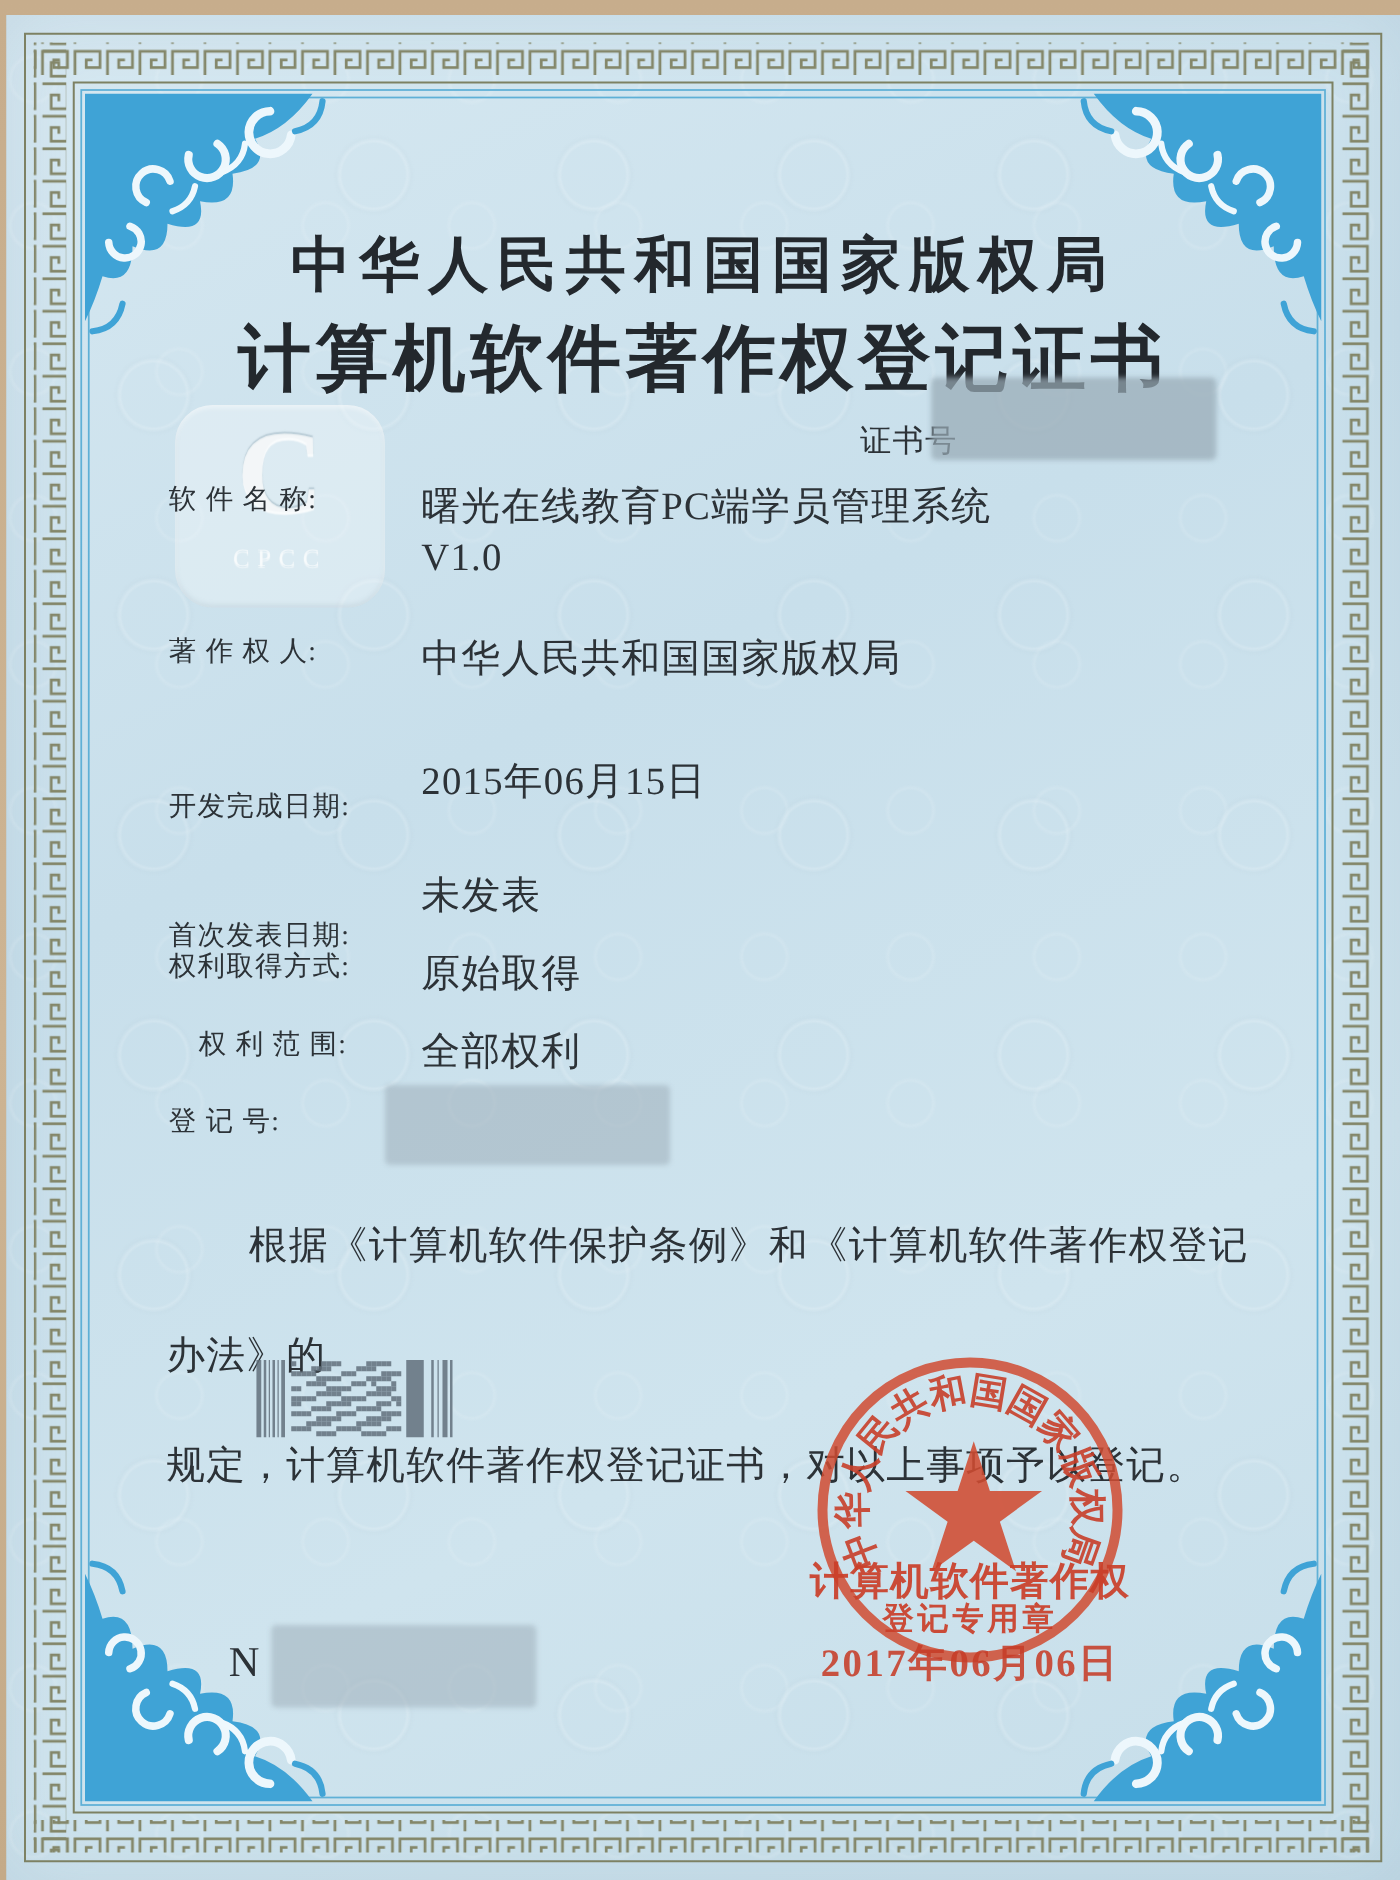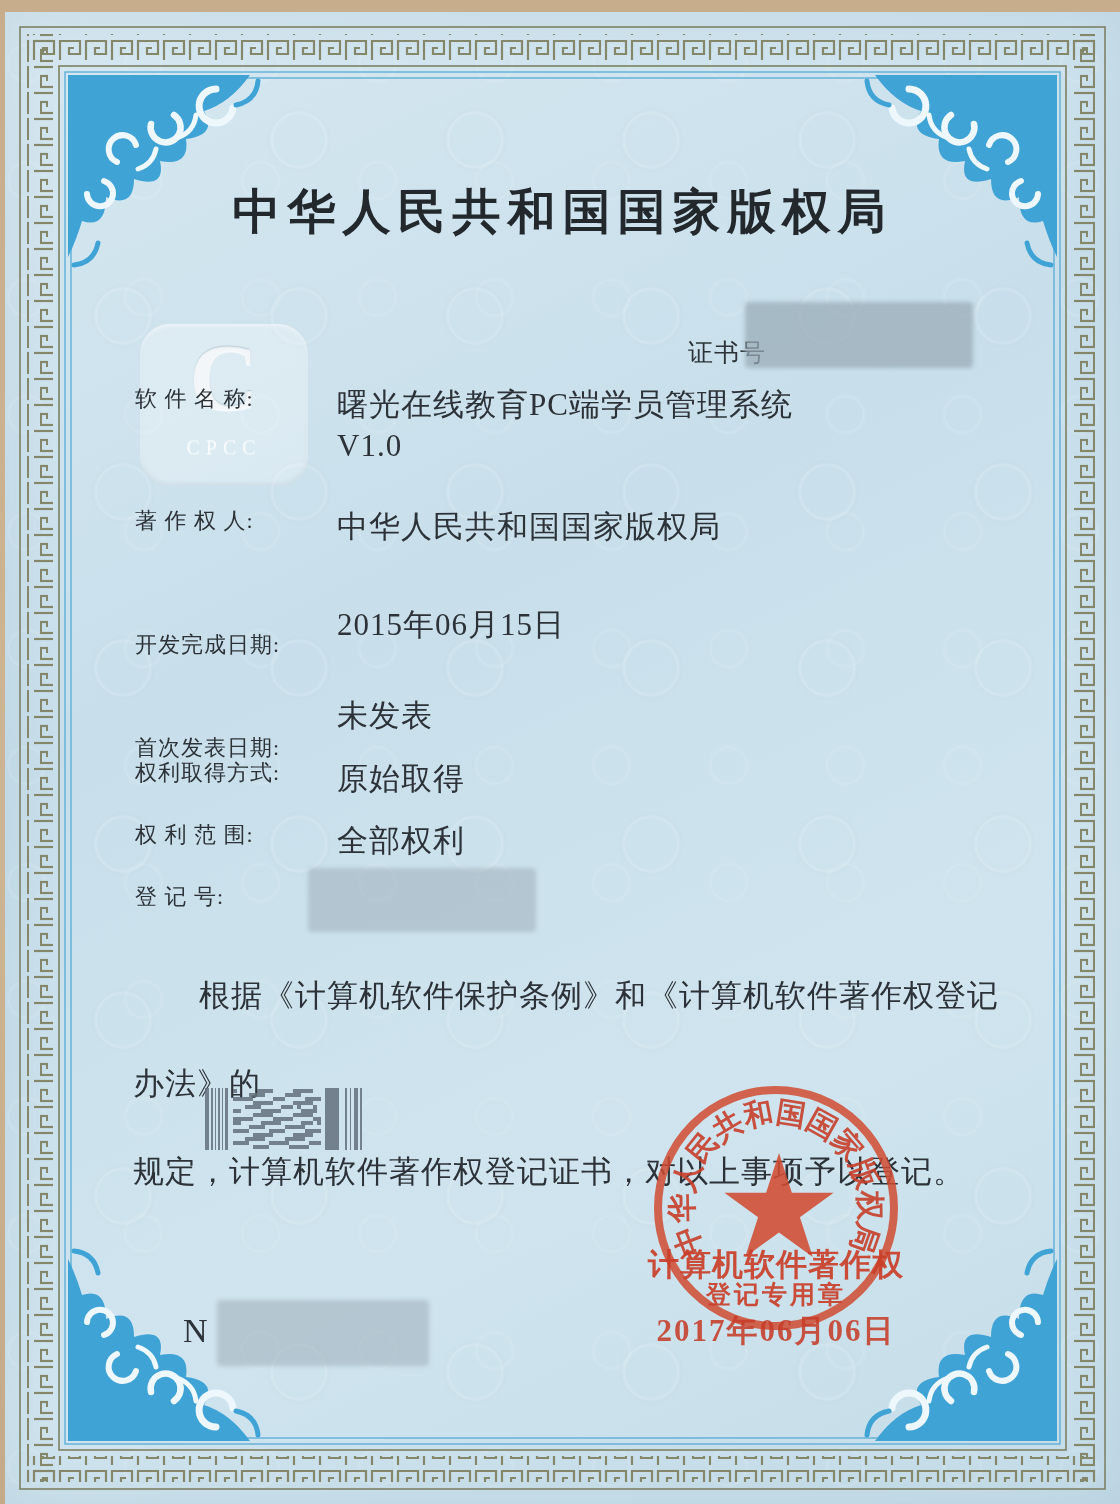--- a/index.html
+++ b/index.html
@@ -100,20 +100,21 @@
     <use href="#corner" transform="translate(63,1429) scale(1,-1)"></use>
     <use href="#corner" transform="translate(1052,1429) scale(-1,-1)"></use>
   </svg>
 
   <div class="abs emboss">
     <div class="c">C</div>
     <div class="cap">CPCC</div>
   </div>
 
   <div class="abs authority-title">中华人民共和国国家版权局</div>
+  <div class="abs doc-title">计算机软件著作权登记证书</div>
 
   <div class="abs cert-no-label ink">证书号</div>
   <div class="abs redact" style="left:740px;top:290px;width:228px;height:66px;"></div>
 
   <div>
     <span class="abs row-label field-label ink" style="top:372px;">软 件 名 称:</span>
     <span class="abs row-value field-value ink" style="top:372px;">曙光在线教育PC端学员管理系统</span>
     <span class="abs row-value field-value ink" style="top:416px;">V1.0</span>
   </div>
   <div>
@@ -126,21 +127,21 @@
   </div>
   <div>
     <span class="abs row-label field-label ink" style="top:683px;margin-top:38px;">首次发表日期:</span>
     <span class="abs row-value field-value ink" style="top:683px;">未发表</span>
   </div>
   <div>
     <span class="abs row-label field-label ink" style="top:746px;">权利取得方式:</span>
     <span class="abs row-value field-value ink" style="top:746px;">原始取得</span>
   </div>
   <div>
-    <span class="abs row-label field-label ink" style="top:808px;">权 利 范 围:</span>
+    <span class="abs row-label field-label ink" style="top:808px;margin-left:24px;">权 利 范 围:</span>
     <span class="abs row-value field-value ink" style="top:808px;">全部权利</span>
   </div>
   <div>
     <span class="abs row-label field-label ink" style="top:870px;">登   记   号:</span>
   </div>
   <div class="abs redact light" style="left:303px;top:856px;width:228px;height:64px;"></div>
 
   <div class="abs statement ink">
     <div class="l1">根据《计算机软件保护条例》和《计算机软件著作权登记办法》的</div>
     <div class="l2">规定，计算机软件著作权登记证书，对以上事项予以登记。</div>

